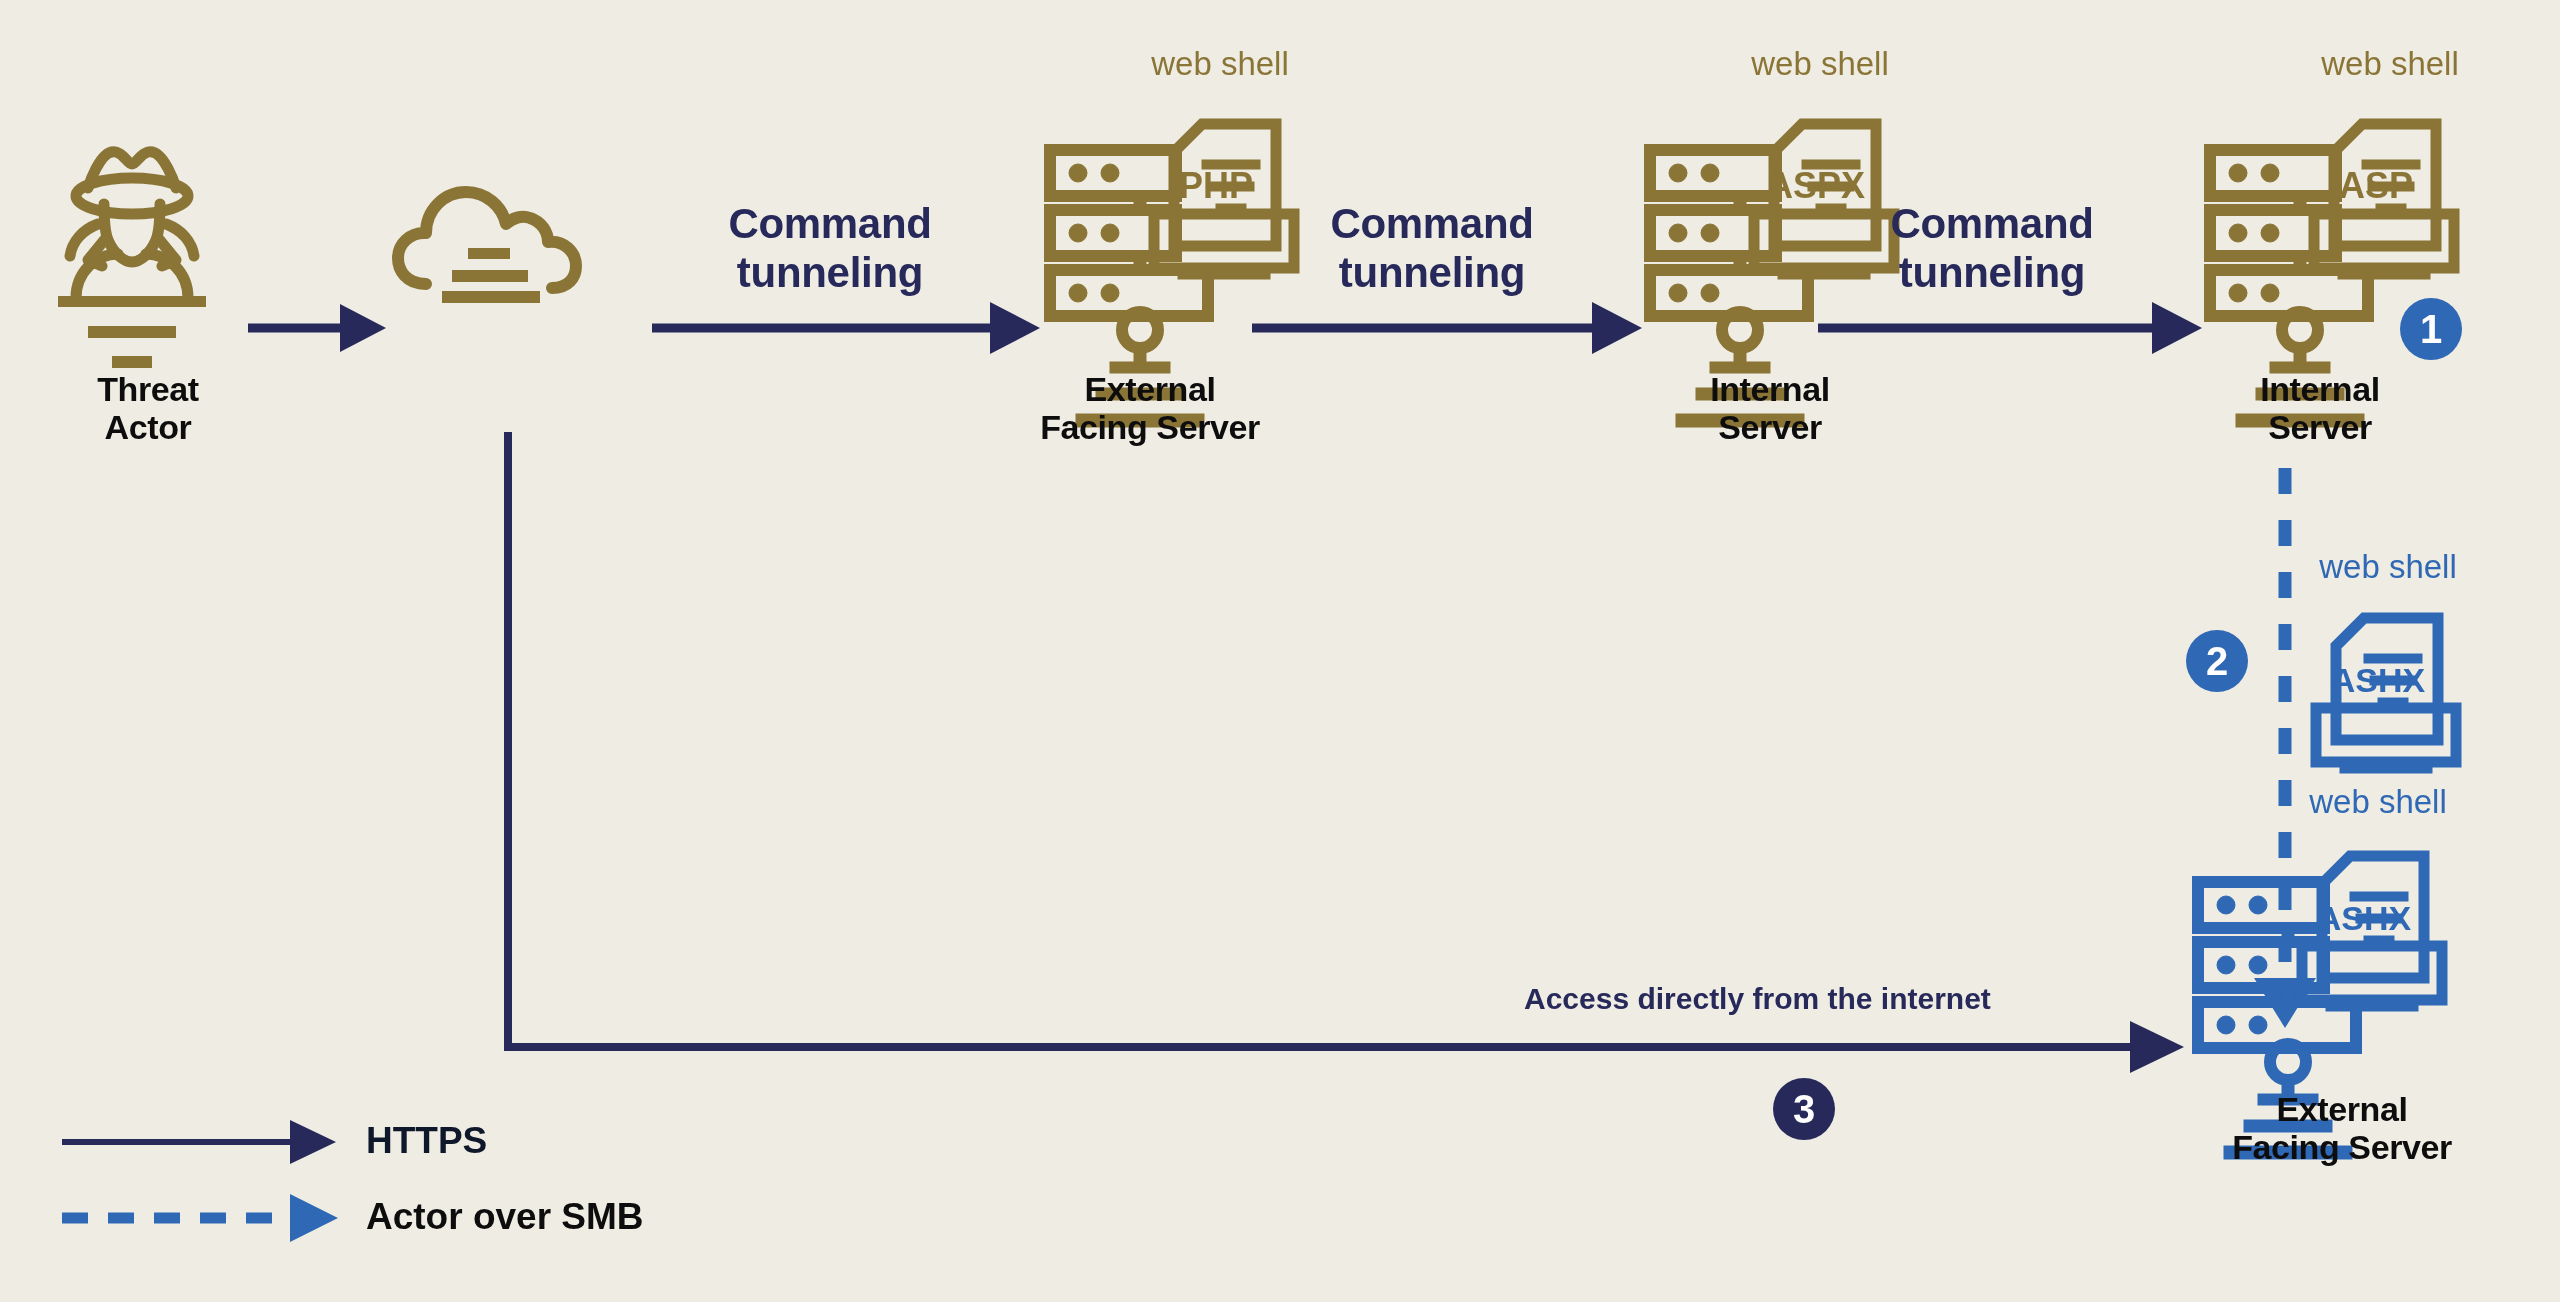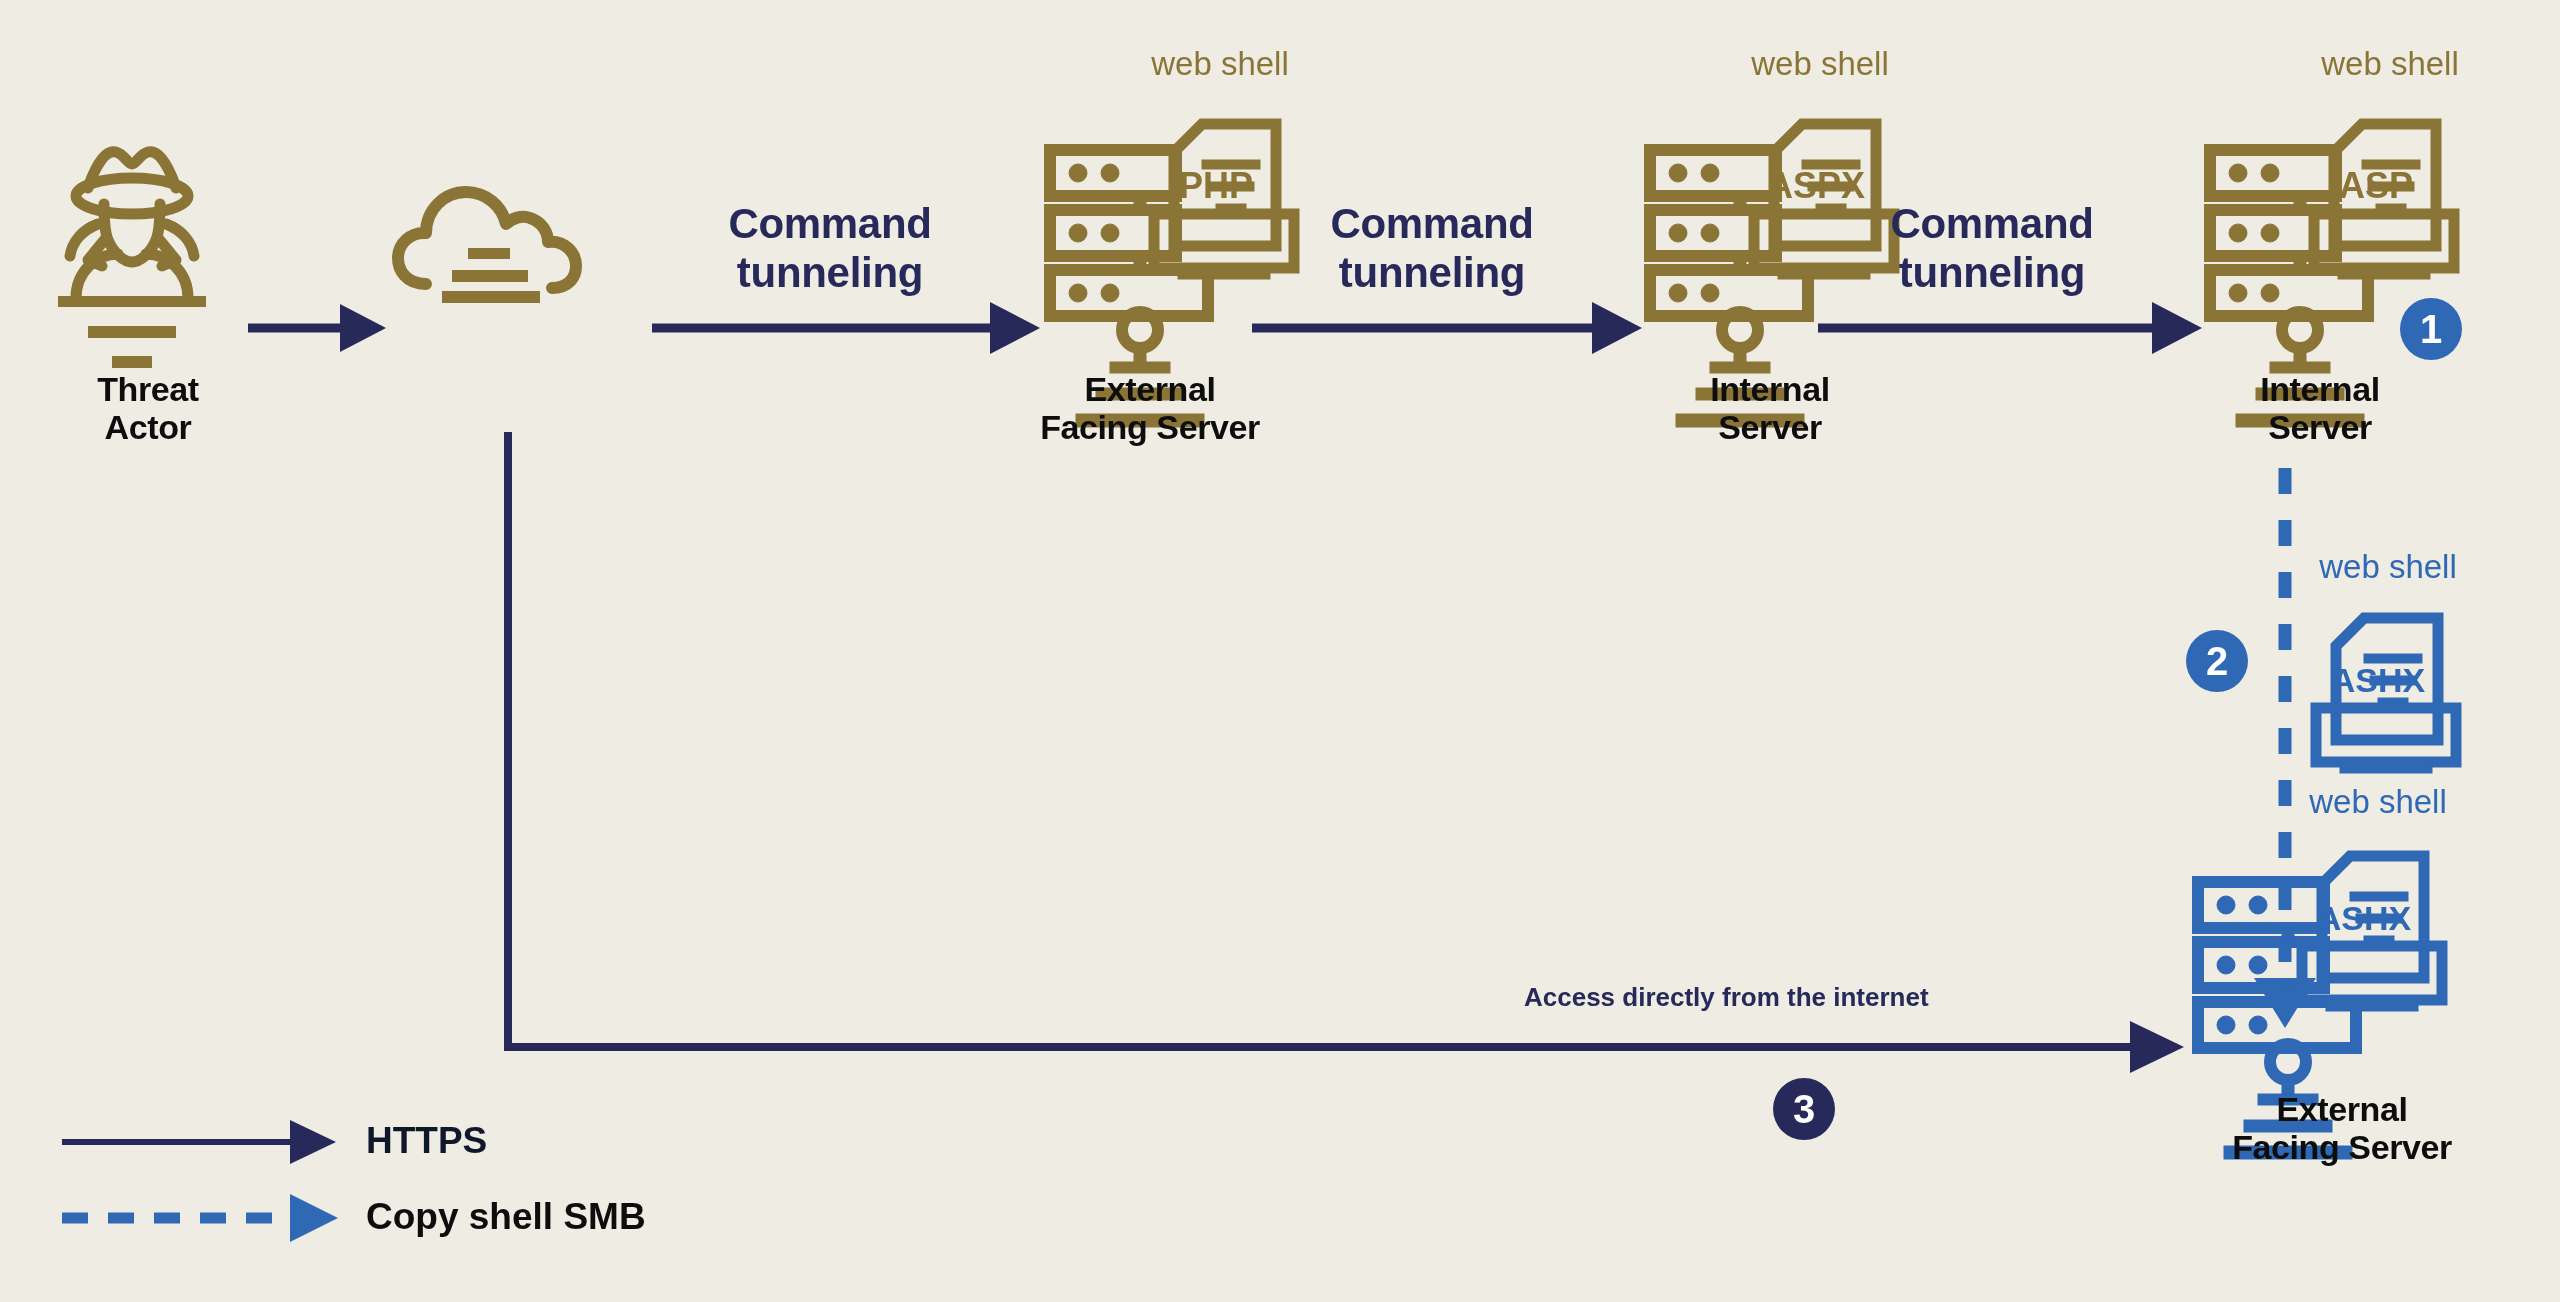--- a/index.html
+++ b/index.html
@@ -42,21 +42,21 @@
     font-size:42px;
     font-weight:700;
     color:#26295a;
     text-align:center;
     line-height:1.16;
     white-space:pre-line;
     letter-spacing:-0.3px;
   }
   .access-label{
     position:absolute;
-    font-size:26px;
+    font-size:30px;
     font-weight:700;
     color:#26295a;
     white-space:nowrap;
   }
   .badge{
     position:absolute;
     border-radius:50%;
     color:#ffffff;
     font-weight:700;
     display:flex;
@@ -250,15 +250,15 @@
   <div class="cmd-tunnel" style="left:1822px;top:200px;width:340px;">Command
 tunneling</div>
 
   <div class="access-label" style="left:1524px;top:982px;">Access directly from the internet</div>
 
   <div class="badge badge-blue" style="left:2400px;top:298px;width:62px;height:62px;">1</div>
   <div class="badge badge-blue" style="left:2186px;top:630px;width:62px;height:62px;">2</div>
   <div class="badge badge-navy" style="left:1773px;top:1078px;width:62px;height:62px;">3</div>
 
   <div class="legend-text legend-https" style="left:366px;top:1120px;">HTTPS</div>
-  <div class="legend-text legend-smb" style="left:366px;top:1196px;">Copy shell SMB</div>
+  <div class="legend-text legend-smb" style="left:366px;top:1196px;">Actor over SMB</div>
 
 </div>
 
 </body></html>

